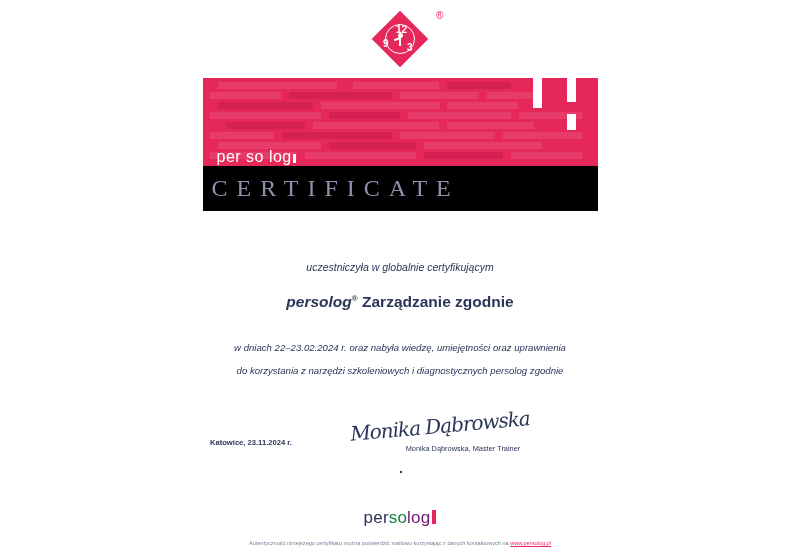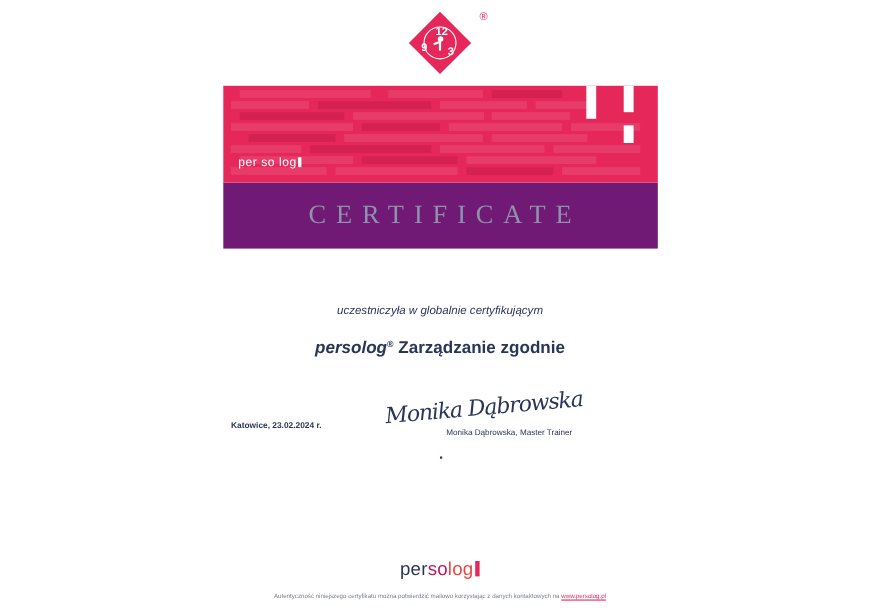--- a/index.html
+++ b/index.html
@@ -140,44 +140,43 @@
     position: absolute;
     right: 22px;
     top: 36px;
     width: 9px;
     height: 16px;
     background: #ffffff;
   }
   .banner-logo {
     position: absolute;
     left: 14px;
-    bottom: 12px;
-    font-size: 11px;
+    bottom: 0;
+    font-size: 16px;
     letter-spacing: .5px;
     color: #ffffff;
     font-family: "Liberation Sans", sans-serif;
   }
   .banner-logo .bar {
     display: inline-block;
     width: 3px;
     height: 9px;
     background: #ffffff;
     vertical-align: -1px;
     margin-left: 1px;
   }
 
   
   .title-band {
     margin: 0 auto;
     width: 395px;
-    height: 60px;
-    background: #701a75;
+    height: 45px;
+    background: #000000;
     display: flex;
     align-items: center;
-    justify-content: center;
   }
   .title-band .title {
     font-size: 24px;
     letter-spacing: 9px;
     color: #8d93ad;
     font-family: "Liberation Serif", serif;
     padding-left: 9px;
   }
 
   
@@ -272,22 +271,22 @@
     right: 0;
     text-align: center;
   }
   .foot-logo {
     font-size: 17px;
     color: #2a3558;
     font-family: "Liberation Sans", sans-serif;
     letter-spacing: .2px;
   }
   .foot-logo .pers { color: #2a3558; }
-  .foot-logo .o { color: #be185d; }
-  .foot-logo .log { color: #ef4444; }
+  .foot-logo .o { color: #15803d; }
+  .foot-logo .log { color: #701a75; }
   .foot-logo .bar {
     display: inline-block;
     width: 4px;
     height: 14px;
     background: #e5275a;
     vertical-align: -1px;
     margin-left: 2px;
   }
   .foot-note {
     margin-top: 12px;
@@ -358,25 +357,27 @@
   <div class="title">CERTIFICATE</div>
 </div>
 
 <div class="body-area">
   <div class="sub-line">uczestniczyła w globalnie certyfikującym</div>
   <div class="course">
     <span class="brand-ital">persolog</span><sup>®</sup>
     <span>Zarządzanie zgodnie</span>
   </div>
   <div class="para">
+    <div>w dniach 22–23.02.2024 r. oraz nabyła wiedzę, umiejętności oraz uprawnienia</div>
+    <div>do korzystania z narzędzi szkoleniowych i diagnostycznych persolog zgodnie</div>
   </div>
 </div>
 
 <div class="sig-block">
-  <div class="sig-date">Katowice, 23.02.2024 r.</div>
+  <div class="sig-date">Katowice, 23.11.2024 r.</div>
   <div class="sig-script">Monika Dąbrowska</div>
   <div class="sig-name">Monika Dąbrowska, Master Trainer</div>
   <div class="sig-dot"></div>
 </div>
 
 <div class="footer">
   <div class="foot-logo">
     <span class="pers">per</span><span class="o">so</span><span class="log">log</span><span class="bar"></span>
   </div>
   <div class="foot-note">

